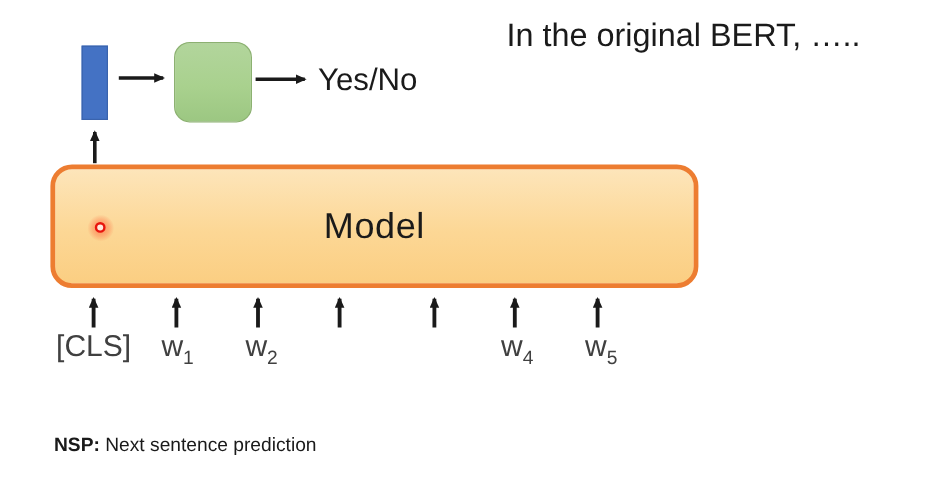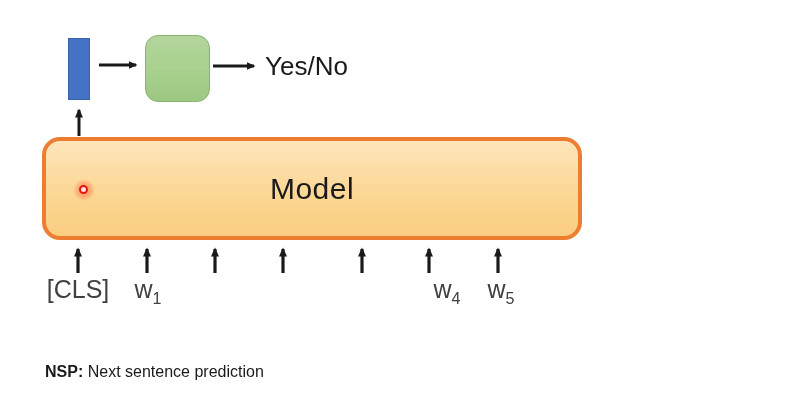--- a/index.html
+++ b/index.html
@@ -48,20 +48,21 @@
     position:absolute;left:45px;top:357px;font-size:16px;line-height:30px;color:#1a1a1a;
     white-space:nowrap;
   }
   .footer .term{font-weight:bold;}
 </style>
 </head>
 <body>
 
 <div class="canvas">
 
+  <div class="note">In the original BERT, …..</div>
 
   <div class="blue-rect"></div>
 
   <div class="green-box"></div>
 
   <div class="yesno">Yes/No</div>
 
   <div class="model-box">
     <span class="model-label">Model</span>
   </div>
@@ -87,20 +88,21 @@
     <line x1="147" y1="273" x2="147" y2="249" stroke="#1a1a1a" stroke-width="3.2" marker-end="url(#ah)"></line>
     <line x1="215" y1="273" x2="215" y2="249" stroke="#1a1a1a" stroke-width="3.2" marker-end="url(#ah)"></line>
     <line x1="283" y1="273" x2="283" y2="249" stroke="#1a1a1a" stroke-width="3.2" marker-end="url(#ah)"></line>
     <line x1="362" y1="273" x2="362" y2="249" stroke="#1a1a1a" stroke-width="3.2" marker-end="url(#ah)"></line>
     <line x1="429" y1="273" x2="429" y2="249" stroke="#1a1a1a" stroke-width="3.2" marker-end="url(#ah)"></line>
     <line x1="498" y1="273" x2="498" y2="249" stroke="#1a1a1a" stroke-width="3.2" marker-end="url(#ah)"></line>
   </svg>
 
   <div class="token" style="left:33px"><span>[CLS]</span><sub></sub></div>
   <div class="token" style="left:103px"><span>w</span><sub>1</sub></div>
-  <div class="token" style="left:402px"><span>w</span><sub>4</sub></div>
+  <div class="token" style="left:173px"><span>w</span><sub>2</sub></div>
+  <div class="token" style="left:386px"><span>w</span><sub>4</sub></div>
   <div class="token" style="left:456px"><span>w</span><sub>5</sub></div>
 
   <div class="footer">
     <span class="term">NSP:</span><span> Next sentence prediction</span>
   </div>
 
 </div>
 
 </body></html>

